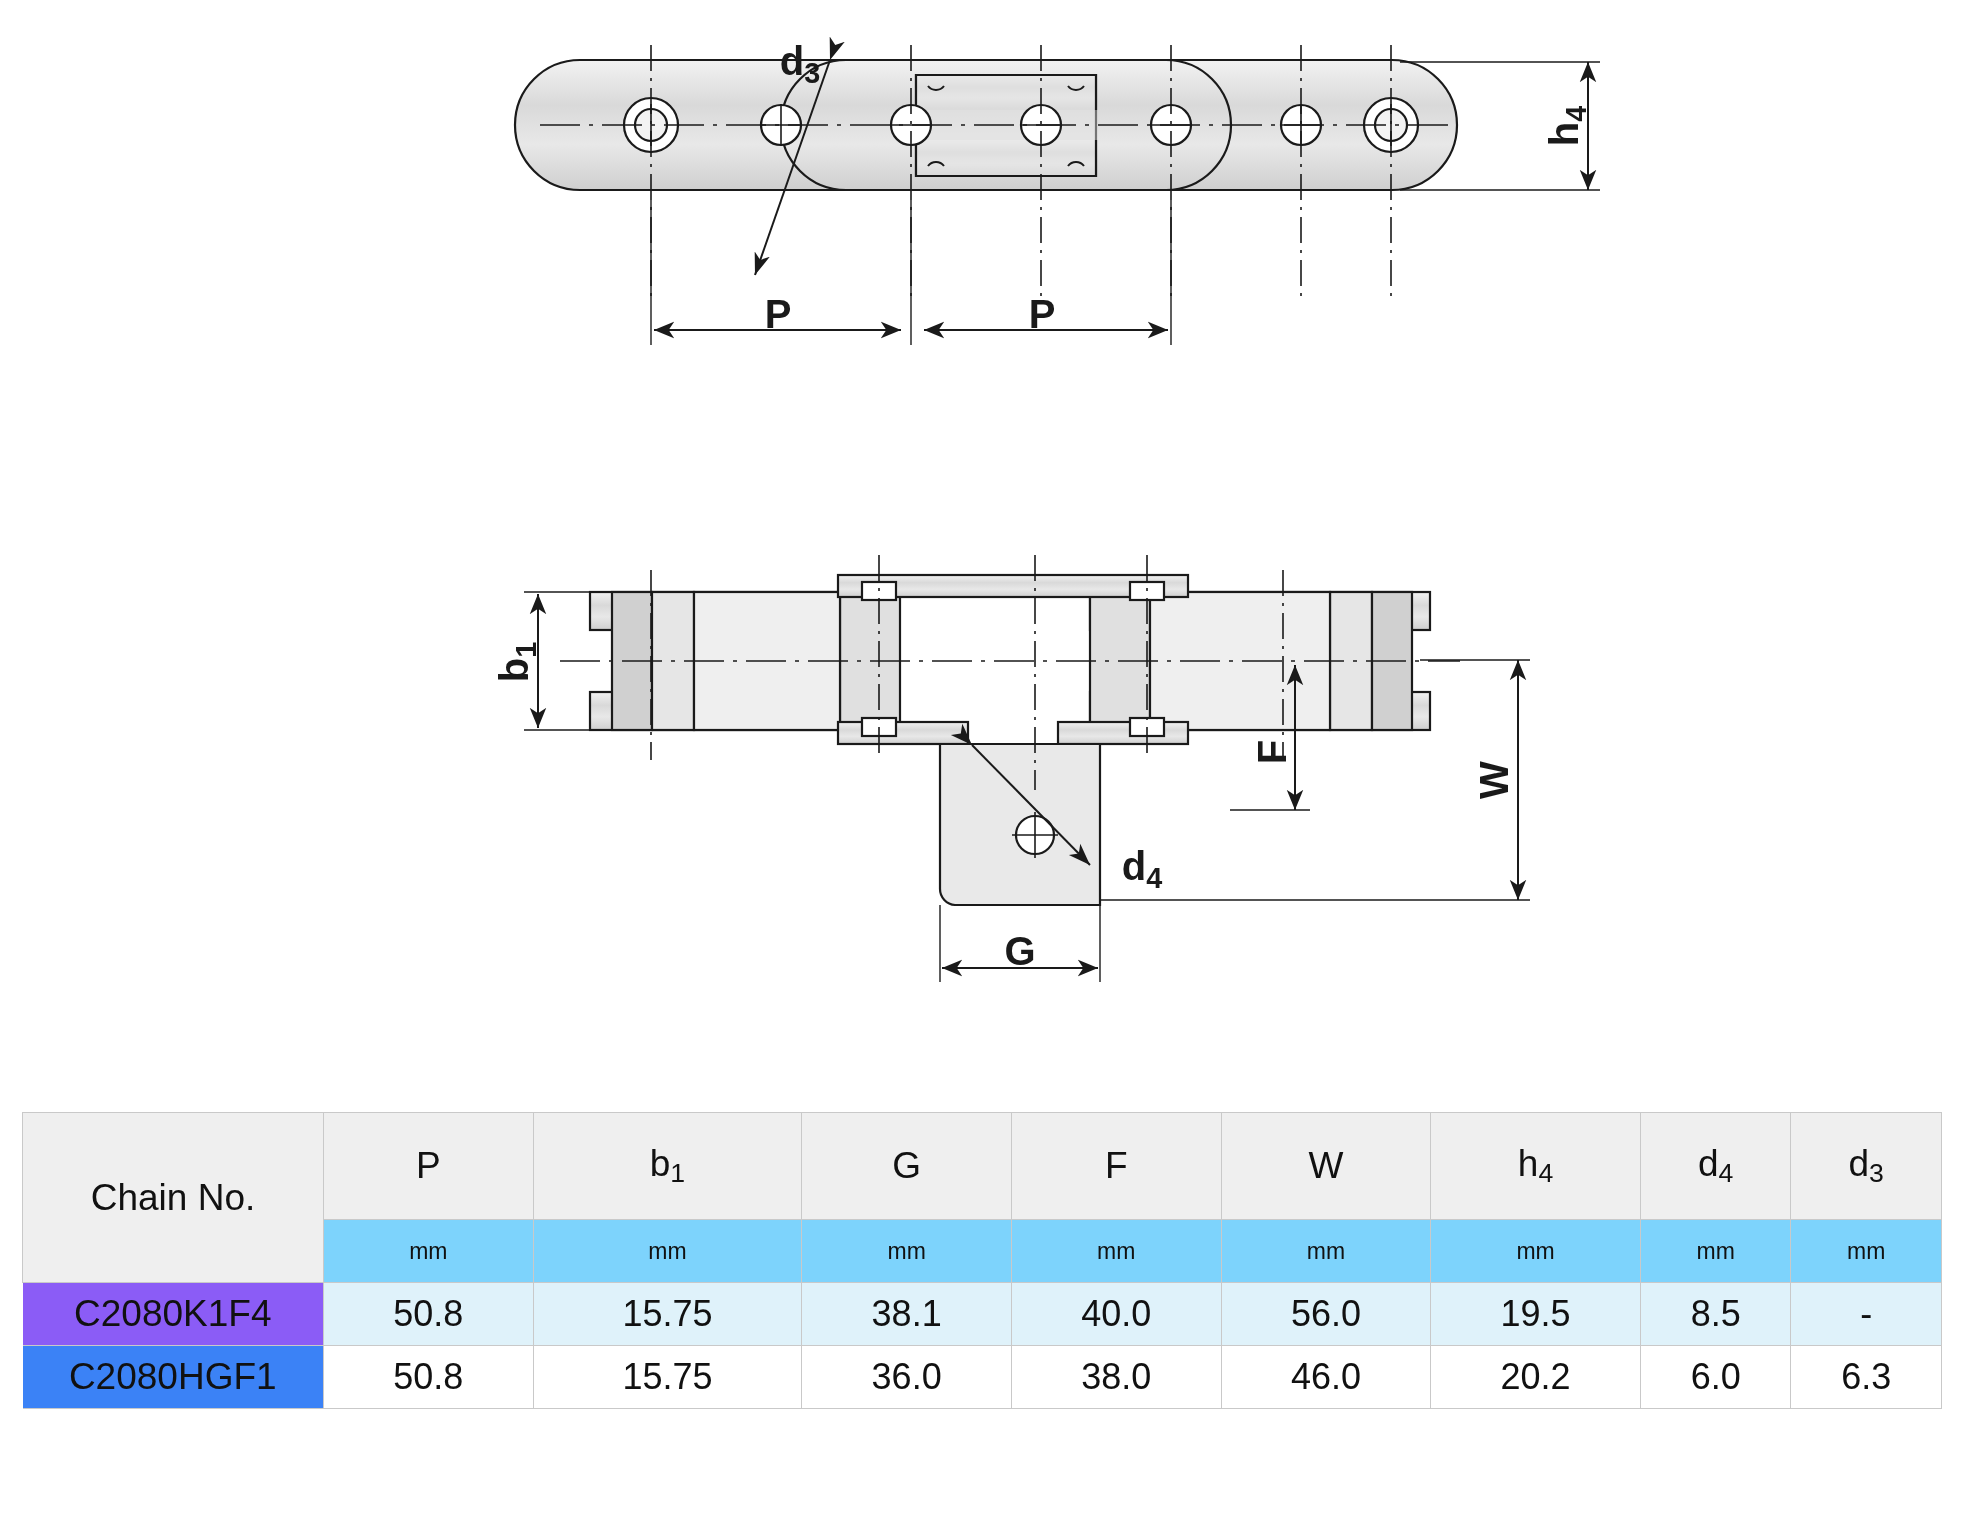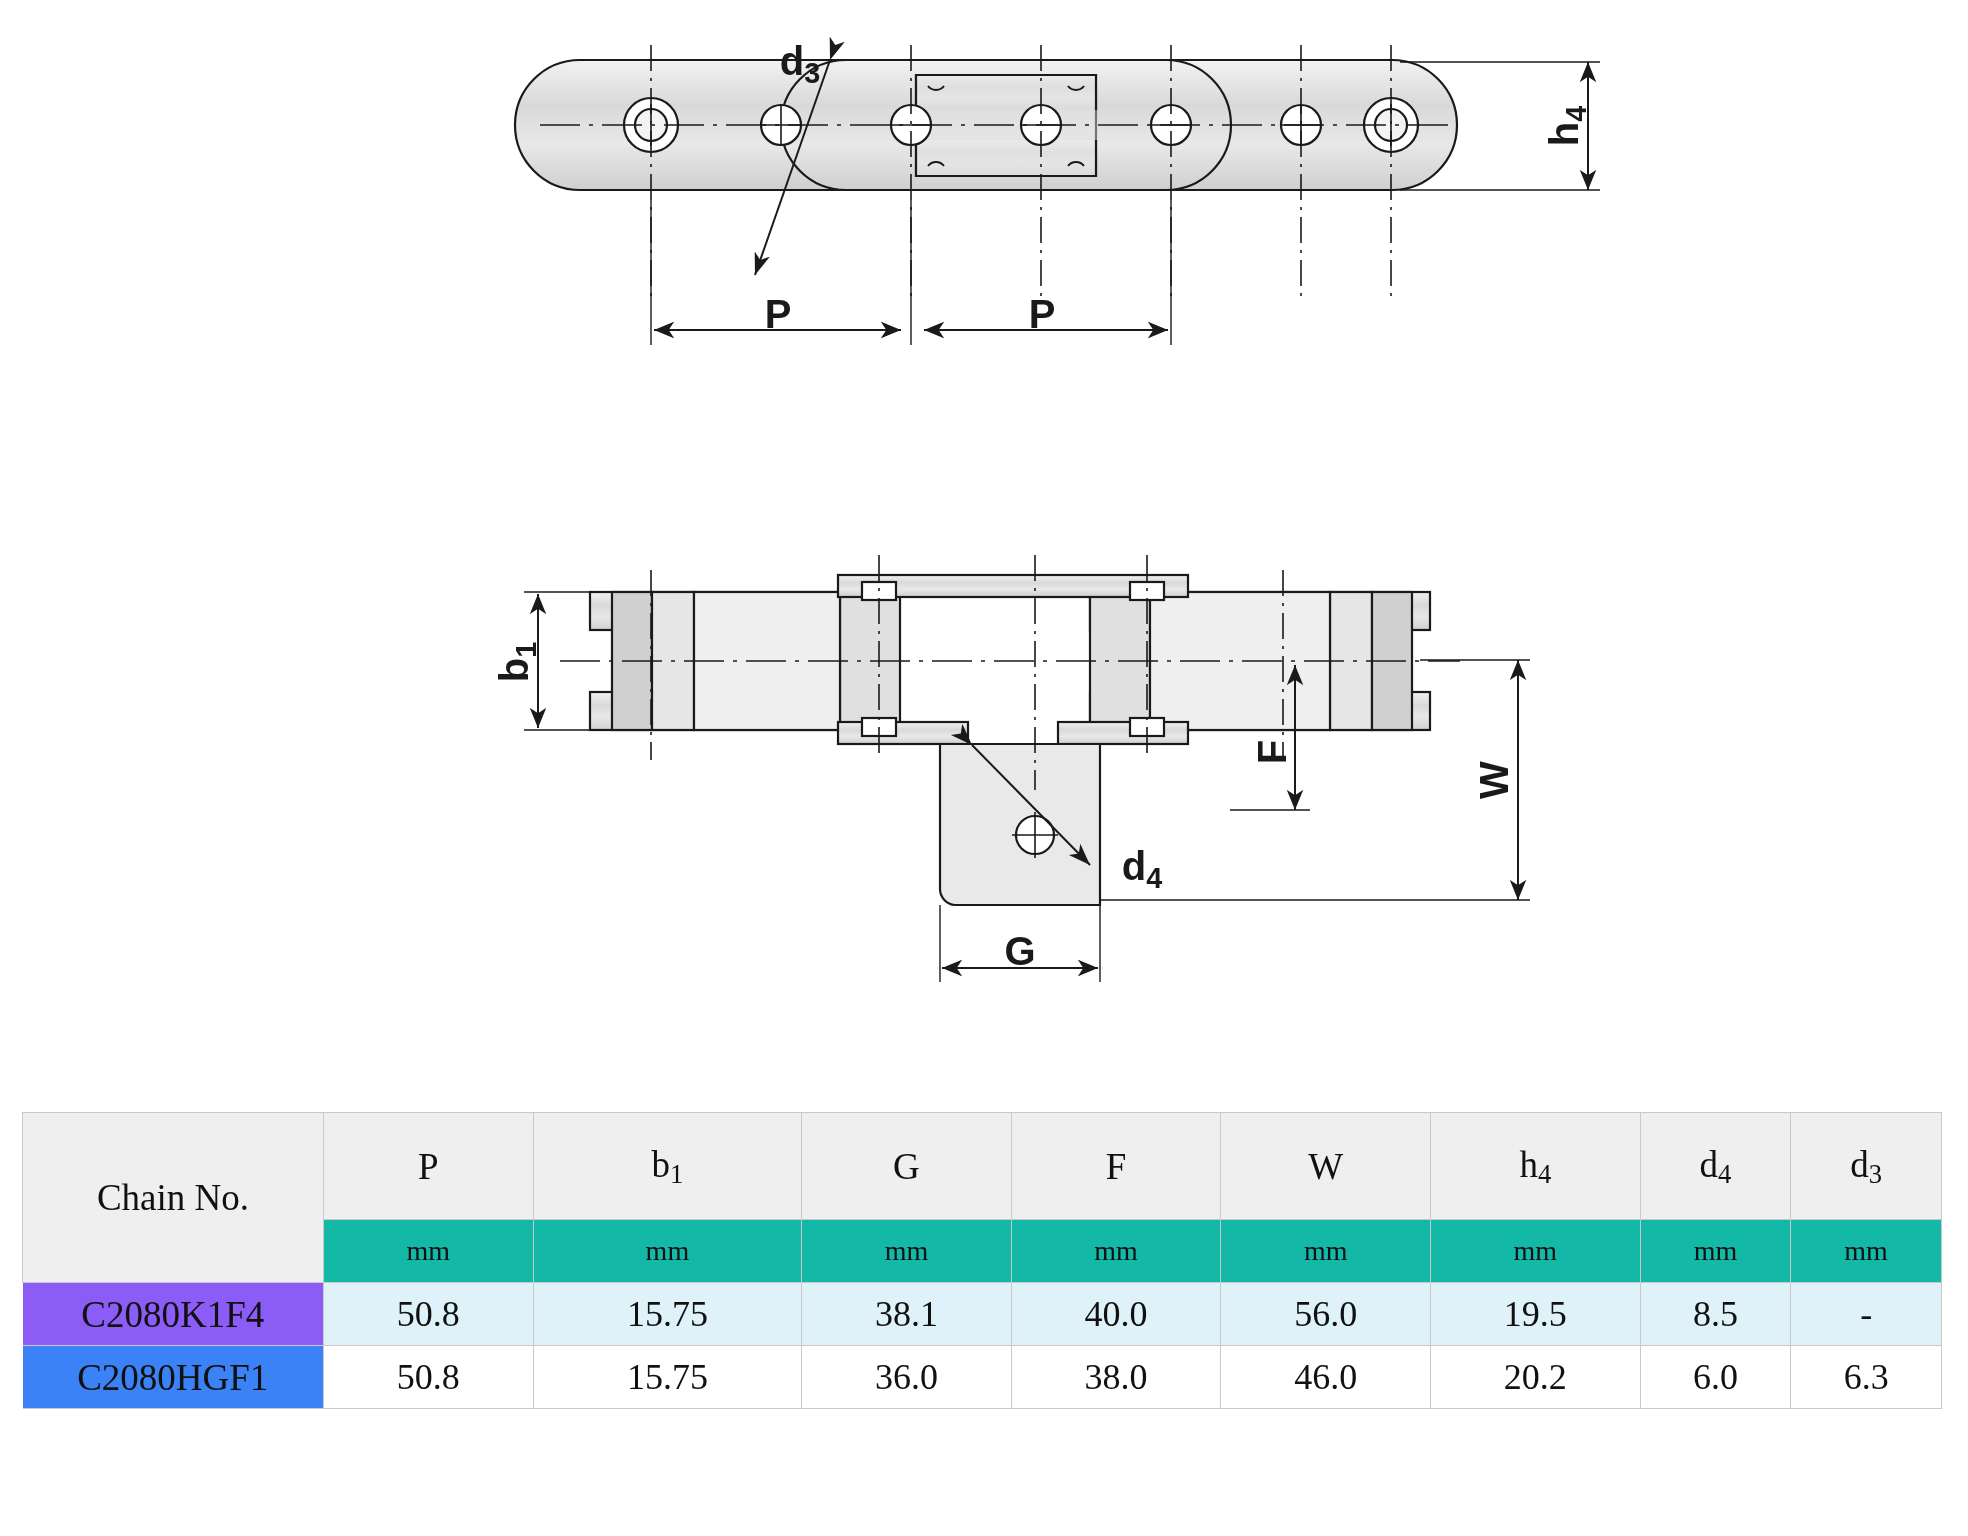--- a/index.html
+++ b/index.html
@@ -14,39 +14,38 @@
   .stage{position:absolute;left:0;top:0;width:1952px;height:1536px;}
   svg.draw{position:absolute;left:0;top:0;width:1968px;height:1120px;}
   
   .spec-table{
     position:absolute;
     left:22px;
     top:1112px;
     width:1920px;
     border-collapse:collapse;
     font-size:30px;
-    font-family:Liberation Serif, serif;
   }
   .spec-table td,.spec-table th{
     border:1px solid #c9c9c9;
     text-align:center;
     vertical-align:middle;
     font-weight:normal;
     padding:0;
   }
   .hdr-sym{
     height:106px;
     background:#efefef;
     font-size:37px;
     font-weight:bold;
   }
   .hdr-unit{
     height:62px;
-    background:#14b8a6;
-    font-size:28px;
+    background:#7dd3fc;
+    font-size:23px;
   }
   .chain-head{
     background:#efefef;
     font-size:37px;
     font-weight:bold;
     width:300px;
   }
   .row-a td{background:#dff2fa;height:62px;font-size:36px;}
   .row-b td{background:#ffffff;height:62px;font-size:36px;}
   .row-a td.namecell,.row-b td.namecell{

